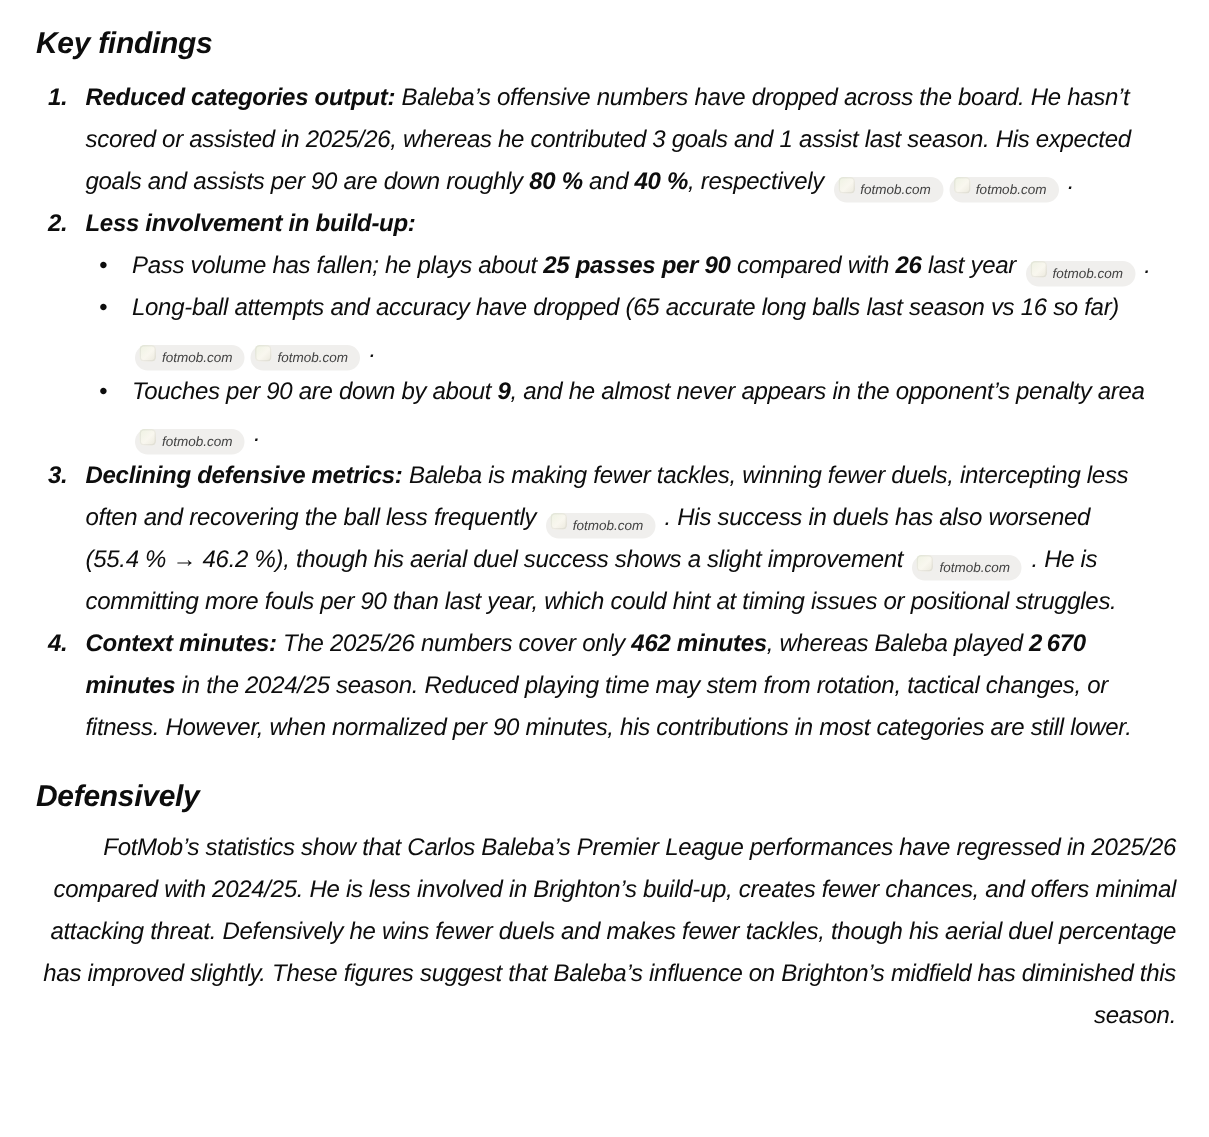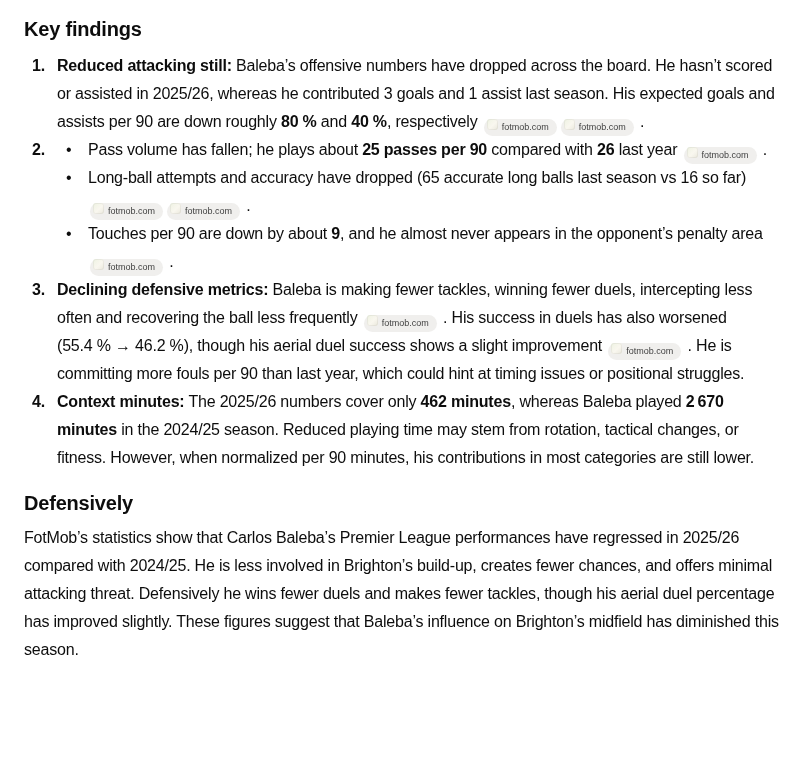--- a/index.html
+++ b/index.html
@@ -11,20 +11,21 @@
     width: 806px;
     min-height: 758px;
     box-sizing: border-box;
     padding: 16px 22px 24px 24px;
     font-family: "Liberation Sans", sans-serif;
     font-size: 16px;
     line-height: 28px;
     letter-spacing: -0.2px;
     color: var(--text-color, #0d0d0d);
     background: var(--page-bg, #ffffff);
+    font-style: italic;
   }
   h3.section-heading {
     font-size: 20px;
     line-height: 26px;
     font-weight: 700;
     letter-spacing: -0.2px;
     margin: 0 0 10px 0;
   }
   h3.section-heading.conclusion-h {
     margin: 18px 0 8px 0;
@@ -52,21 +53,21 @@
   ul.subs > li {
     position: relative;
     padding-left: 31px;
   }
   ul.subs > li > .dot {
     position: absolute;
     left: 9px;
     top: 0;
   }
   strong { font-weight: 700; }
-  p.conclusion-body { margin: 0; }
+  p.conclusion-body { margin: 0; text-align: right; }
 
   .cite-pill {
     display: inline-flex;
     gap: 4px;
     height: 17px;
     padding: 0 8px 0 3px;
     border-radius: 9px;
     background: var(--pill-bg, #f0efed);
     color: var(--pill-text, #424242);
     font-size: 9px;
@@ -89,31 +90,31 @@
 </style>
 </head>
 <body>
 
 <div class="doc">
   <h3 class="section-heading">Key findings</h3>
 
   <ol class="findings" id="findings-list">
       <li>
         <span class="num">1.</span>
-        <div class="li-body"><strong>Reduced attacking still:</strong> Baleba’s offensive numbers have dropped across the board. He hasn’t scored or assisted in 2025/26, whereas he contributed 3 goals and 1 assist last season. His expected goals and assists per 90 are down roughly <strong>80&nbsp;%</strong> and <strong>40&nbsp;%</strong>, respectively <span class="cite-pill">
+        <div class="li-body"><strong>Reduced categories output:</strong> Baleba’s offensive numbers have dropped across the board. He hasn’t scored or assisted in 2025/26, whereas he contributed 3 goals and 1 assist last season. His expected goals and assists per 90 are down roughly <strong>80&nbsp;%</strong> and <strong>40&nbsp;%</strong>, respectively <span class="cite-pill">
             <span class="favicon"></span>
             <span>fotmob.com</span>
           </span><span class="cite-pill">
             <span class="favicon"></span>
             <span>fotmob.com</span>
           </span> .</div>
       </li>
       <li>
         <span class="num">2.</span>
-        <div class="li-body"><ul class="subs">
+        <div class="li-body"><strong>Less involvement in build-up:</strong><ul class="subs">
             <li>
               <span class="dot">•</span>
               <div class="li-body">Pass volume has fallen; he plays about <strong>25 passes per 90</strong> compared with <strong>26</strong> last year <span class="cite-pill">
                   <span class="favicon"></span>
                   <span>fotmob.com</span>
                 </span> .</div>
             </li>
             <li>
               <span class="dot">•</span>
               <div class="li-body">Long-ball attempts and accuracy have dropped (65 accurate long balls last season vs 16 so far) <span class="cite-pill">

